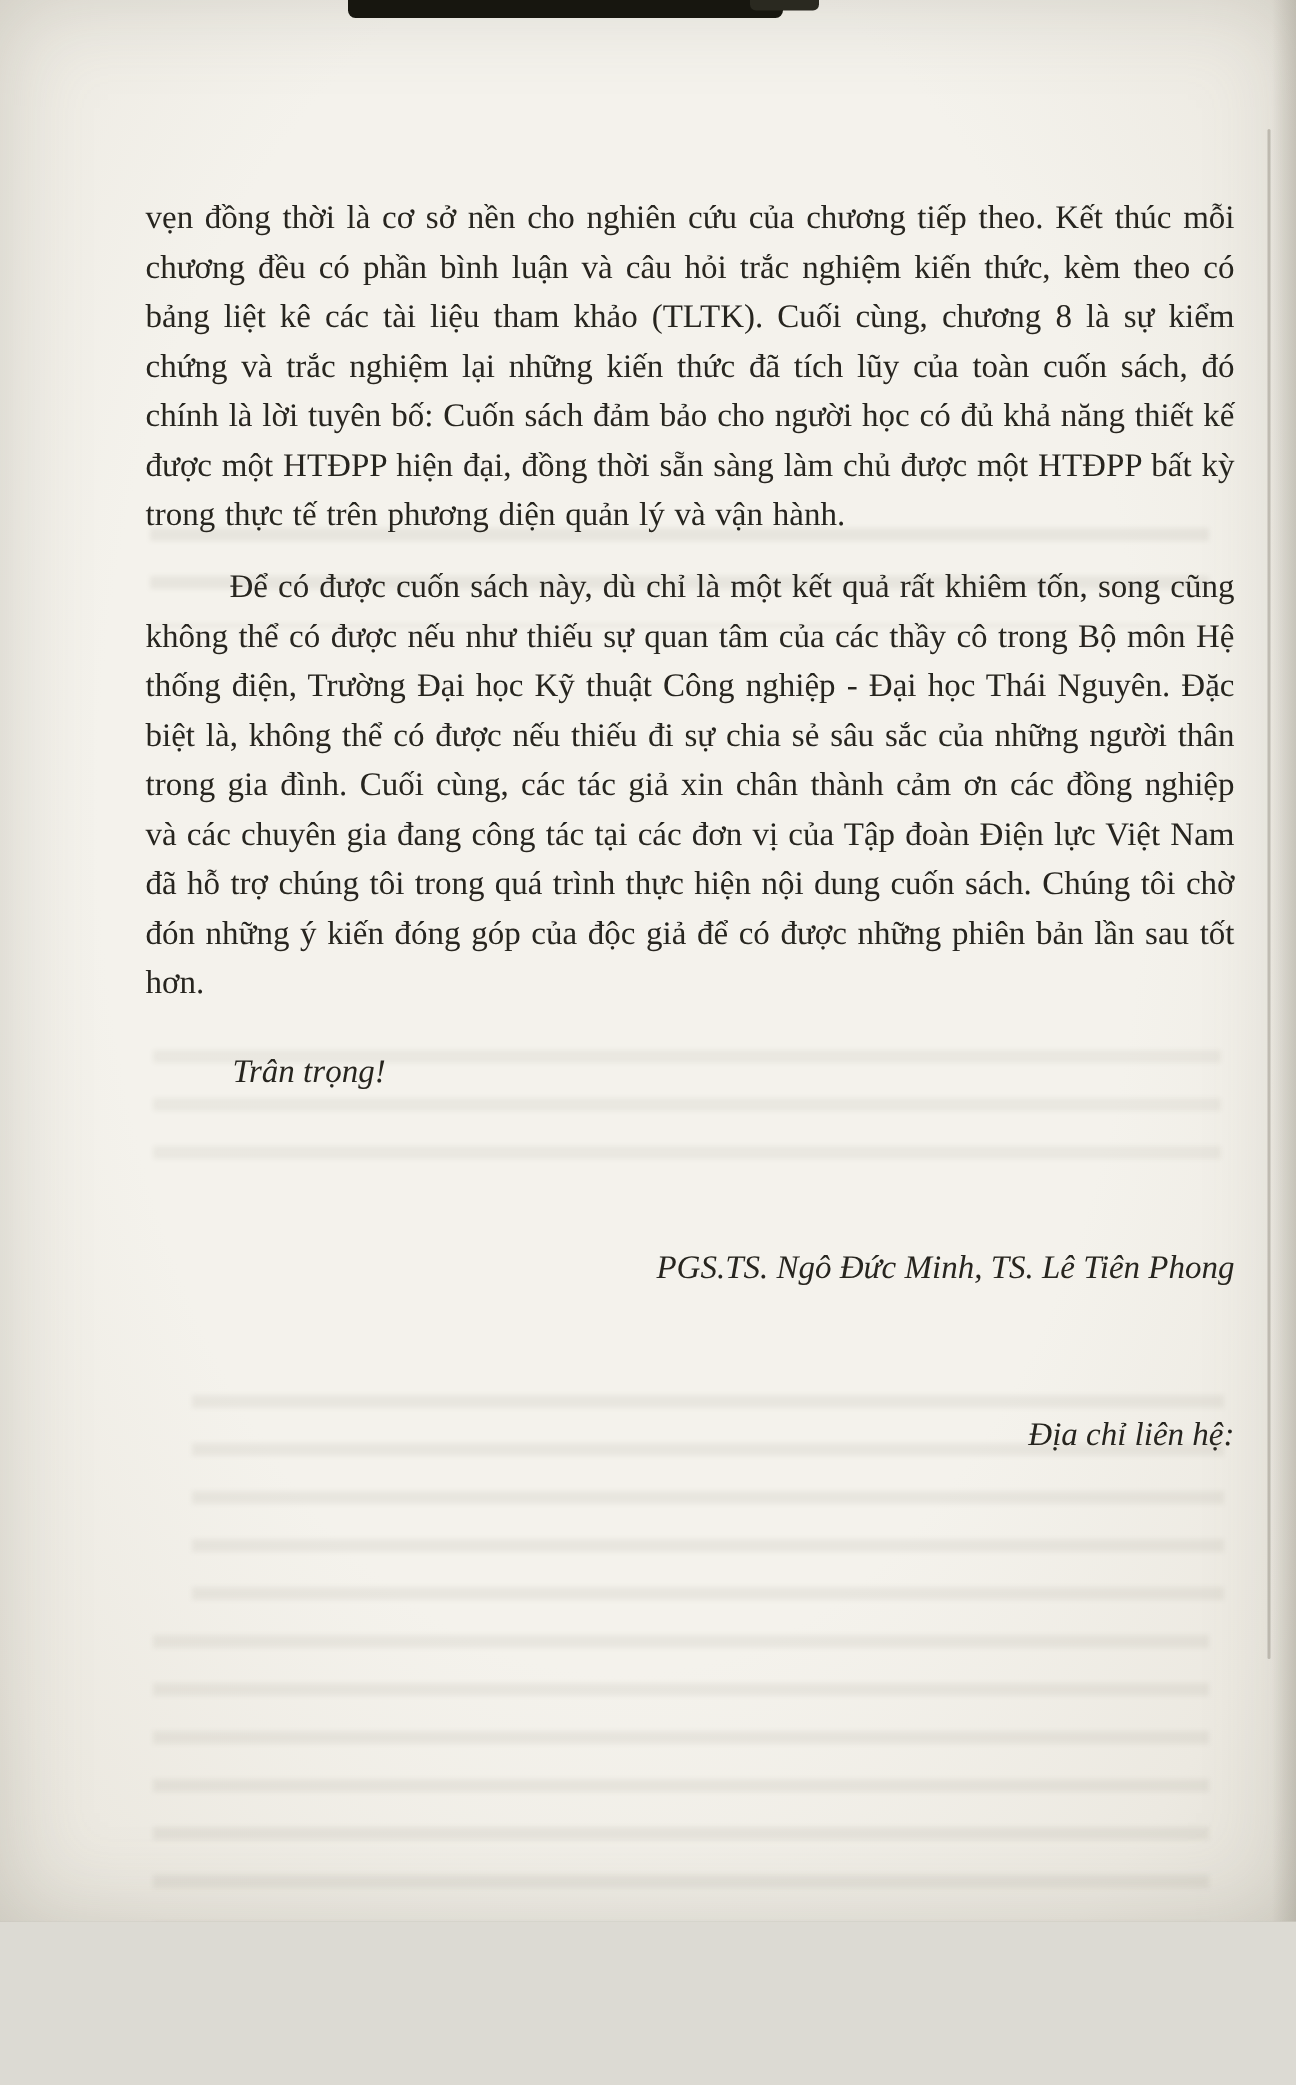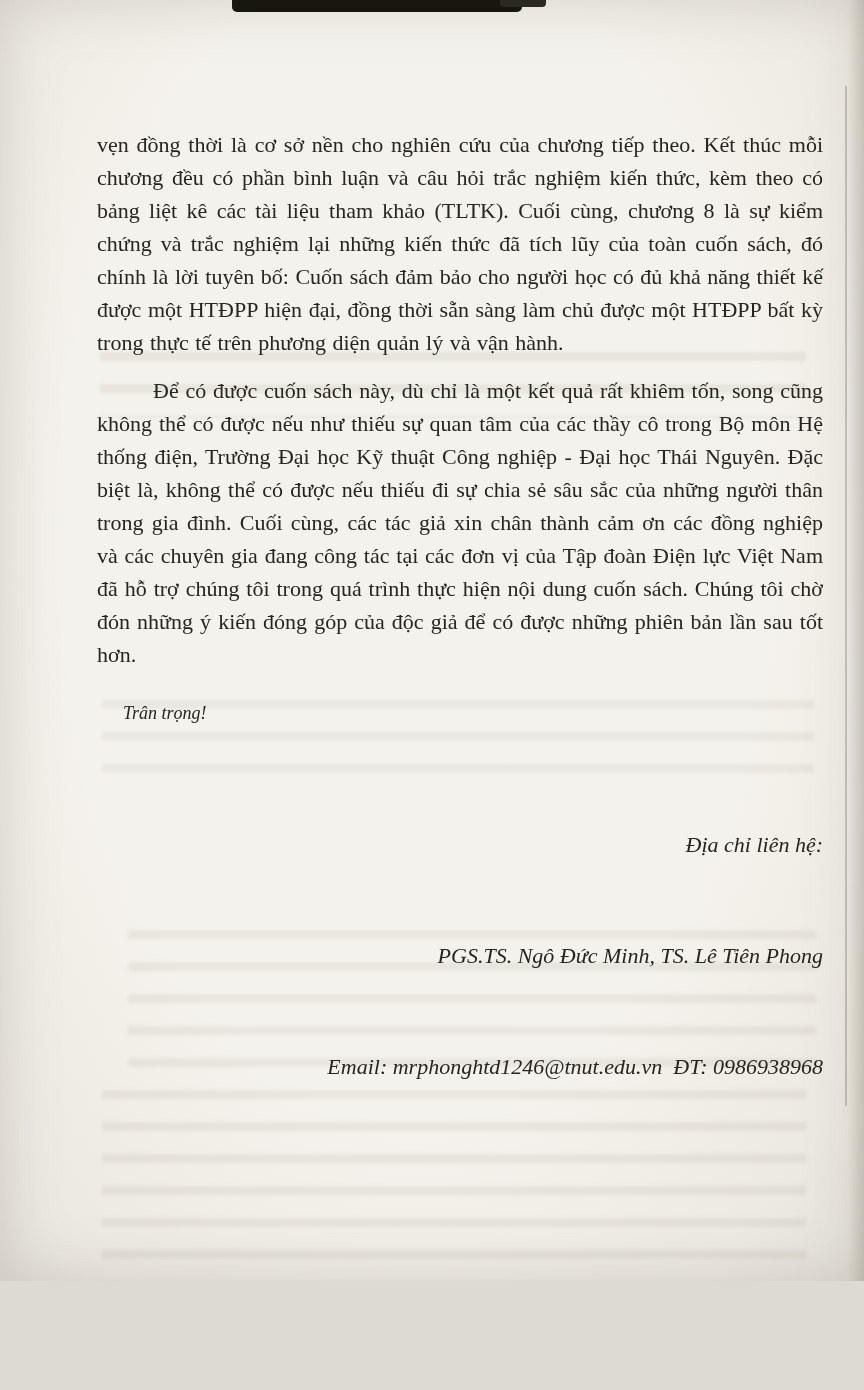--- a/index.html
+++ b/index.html
@@ -66,23 +66,23 @@
   .para {
     font-size: 22px;
     line-height: 33px;
     text-align: justify;
     text-indent: 56px;
     margin: 0 0 15px 0;
     word-spacing: 1px;
   }
   .para.first { text-indent: 0; }
   .closing {
-    font-size: 18px;
+    font-size: 22px;
     font-style: italic;
-    margin: 26px 0 0 26px;
+    margin: 26px 0 0 58px;
     line-height: 33px;
   }
   .contact-block {
     margin-top: 22px;
     text-align: right;
     font-style: italic;
     font-size: 22px;
     line-height: 37px;
     white-space: pre-wrap;
   }
@@ -109,21 +109,20 @@
   <div class="ghost g3"></div>
   <div class="ghost g4"></div>
 
   <div class="text-block">
     <p class="para first">vẹn đồng thời là cơ sở nền cho nghiên cứu của chương tiếp theo. Kết thúc mỗi chương đều có phần bình luận và câu hỏi trắc nghiệm kiến thức, kèm theo có bảng liệt kê các tài liệu tham khảo (TLTK). Cuối cùng, chương 8 là sự kiểm chứng và trắc nghiệm lại những kiến thức đã tích lũy của toàn cuốn sách, đó chính là lời tuyên bố: Cuốn sách đảm bảo cho người học có đủ khả năng thiết kế được một HTĐPP hiện đại, đồng thời sẵn sàng làm chủ được một HTĐPP bất kỳ trong thực tế trên phương diện quản lý và vận hành.</p>
     <p class="para">Để có được cuốn sách này, dù chỉ là một kết quả rất khiêm tốn, song cũng không thể có được nếu như thiếu sự quan tâm của các thầy cô trong Bộ môn Hệ thống điện, Trường Đại học Kỹ thuật Công nghiệp - Đại học Thái Nguyên. Đặc biệt là, không thể có được nếu thiếu đi sự chia sẻ sâu sắc của những người thân trong gia đình. Cuối cùng, các tác giả xin chân thành cảm ơn các đồng nghiệp và các chuyên gia đang công tác tại các đơn vị của Tập đoàn Điện lực Việt Nam đã hỗ trợ chúng tôi trong quá trình thực hiện nội dung cuốn sách. Chúng tôi chờ đón những ý kiến đóng góp của độc giả để có được những phiên bản lần sau tốt hơn.</p>
 
     <div class="closing">Trân trọng!</div>
 
     <div class="contact-block">
+      <div>PGS.TS. Ngô Đức Minh, TS. Lê Tiên Phong</div>
       <div>Địa chỉ liên hệ:</div>
-      <div>PGS.TS. Ngô Đức Minh, TS. Lê Tiên Phong</div>
-      <div>Email: mrphonghtd1246@tnut.edu.vn  ĐT: 0986938968</div>
     </div>
   </div>
 
   <div class="page-number">4</div>
 
 </div>
 
 </body></html>

